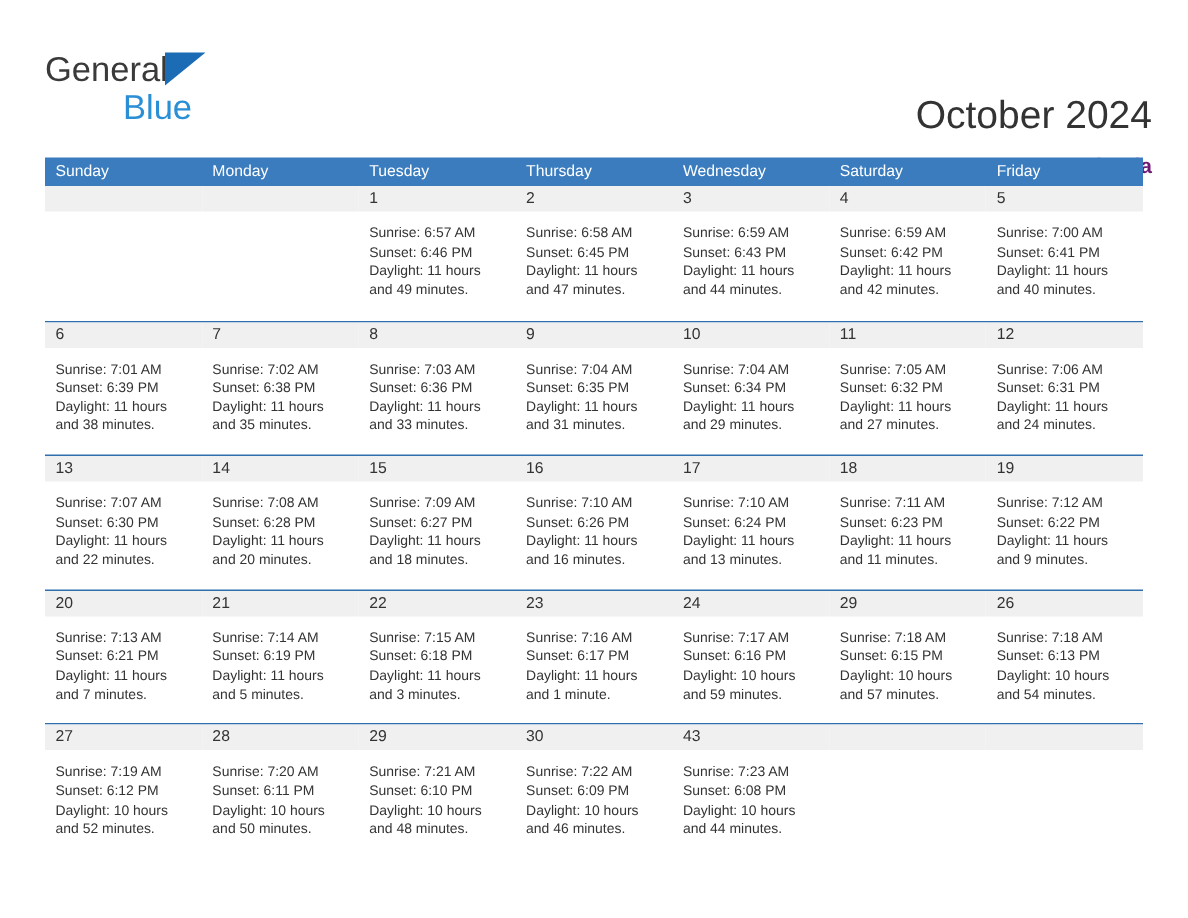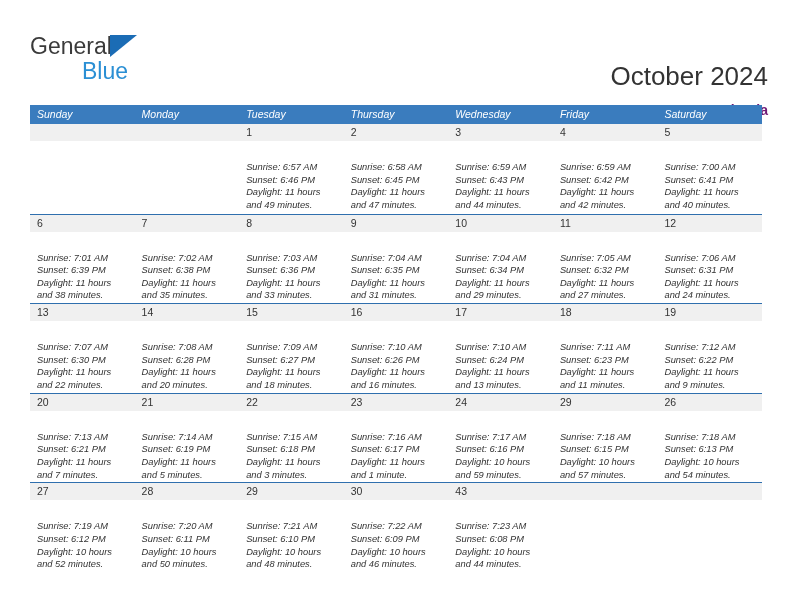--- a/index.html
+++ b/index.html
@@ -89,21 +89,20 @@
   .calendar {
     position: absolute;
     left: 30px;
     top: 105px;
     width: 732px;
   }
   .dow-row {
     display: flex;
     background: #3a7cbe;
     height: 19px;
-    font-style: italic;
   }
   .dow {
     flex: 1 1 0;
     color: #ffffff;
     font-size: 10.5px;
     line-height: 19px;
     padding-left: 7px;
     box-sizing: border-box;
   }
   .week {
@@ -125,22 +124,21 @@
     height: 17px;
   }
   .daynum {
     font-size: 10.5px;
     color: #333333;
     line-height: 17px;
     padding-left: 7px;
     display: block;
   }
   .day-body {
-    padding: 20px 6px 0 7px;
-    font-style: italic;
+    padding: 8px 6px 0 7px;
   }
   .day-line {
     font-size: 9.3px;
     line-height: 12.6px;
     color: #333333;
     white-space: nowrap;
   }
 </style>
 </head>
 <body>
@@ -164,22 +162,22 @@
 
   </div>
 
   <div class="calendar">
     <div class="dow-row">
         <div class="dow">Sunday</div>
         <div class="dow">Monday</div>
         <div class="dow">Tuesday</div>
         <div class="dow">Thursday</div>
         <div class="dow">Wednesday</div>
+        <div class="dow">Saturday</div>
         <div class="dow">Friday</div>
-        <div class="dow">Saturday</div>
       </div>
     <div id="weeks-container">
         <div class="week">
           <div class="day empty">
             <div class="daynum-band">
               <span class="daynum"></span>
             </div>
           </div>
           <div class="day empty">
             <div class="daynum-band">

